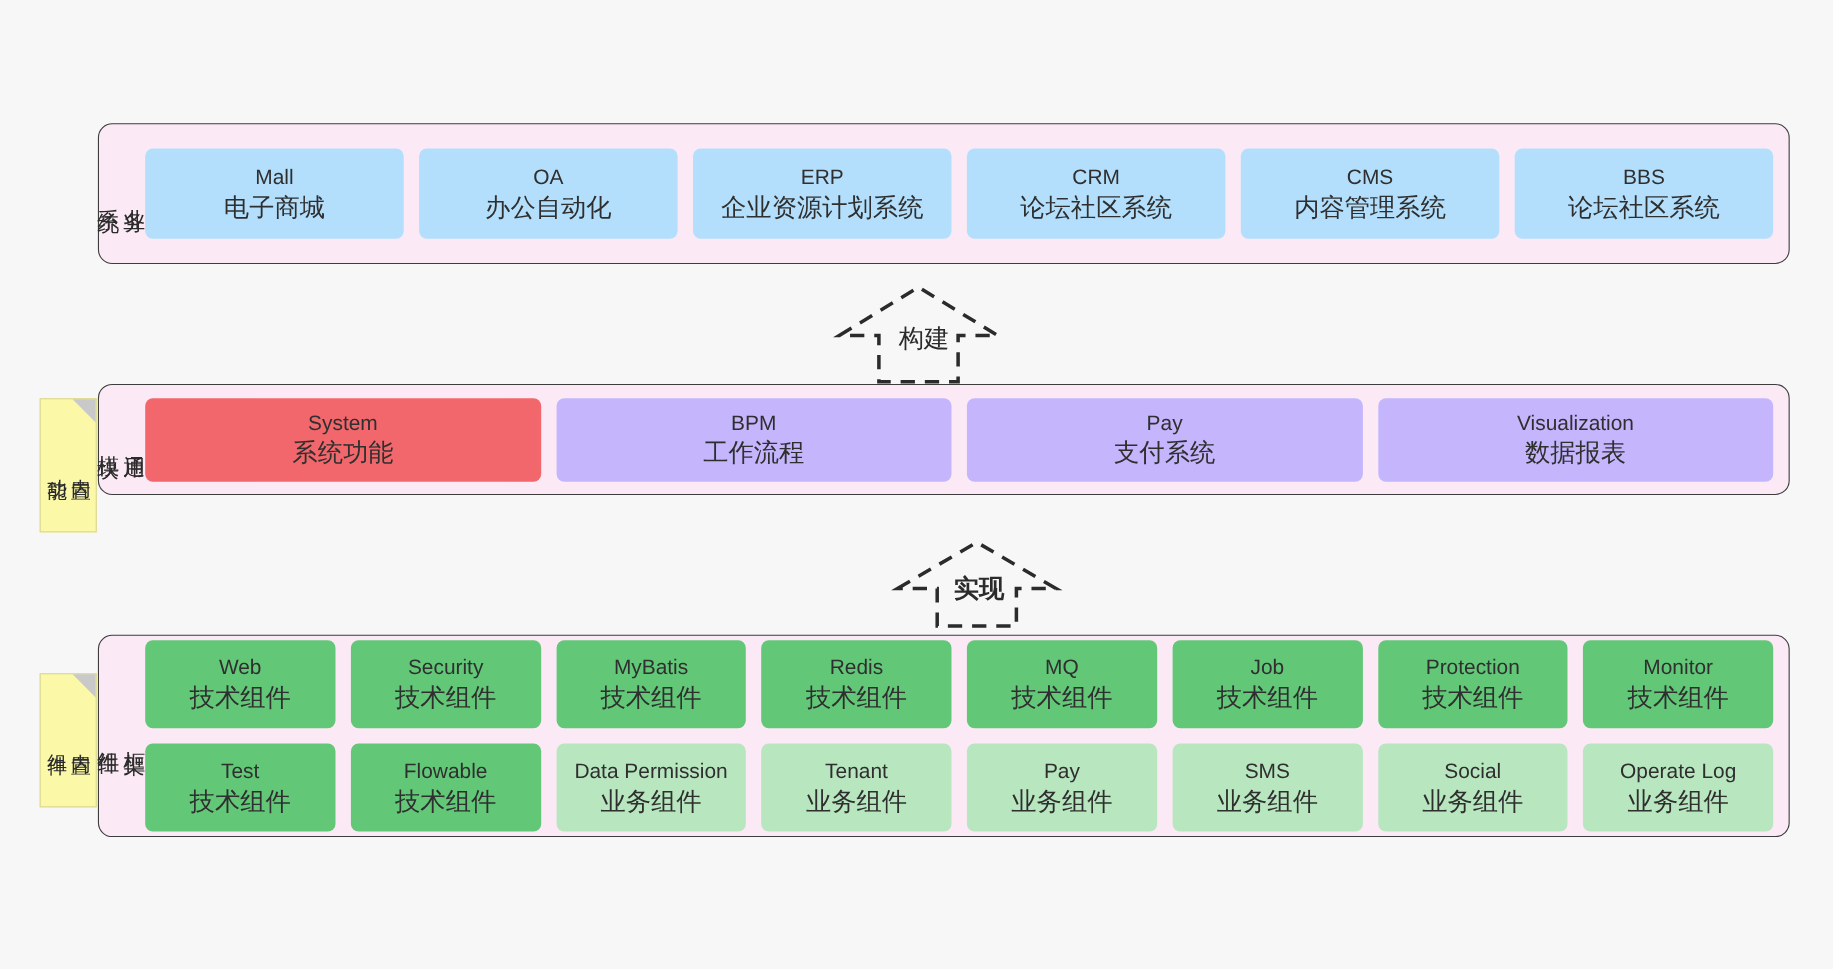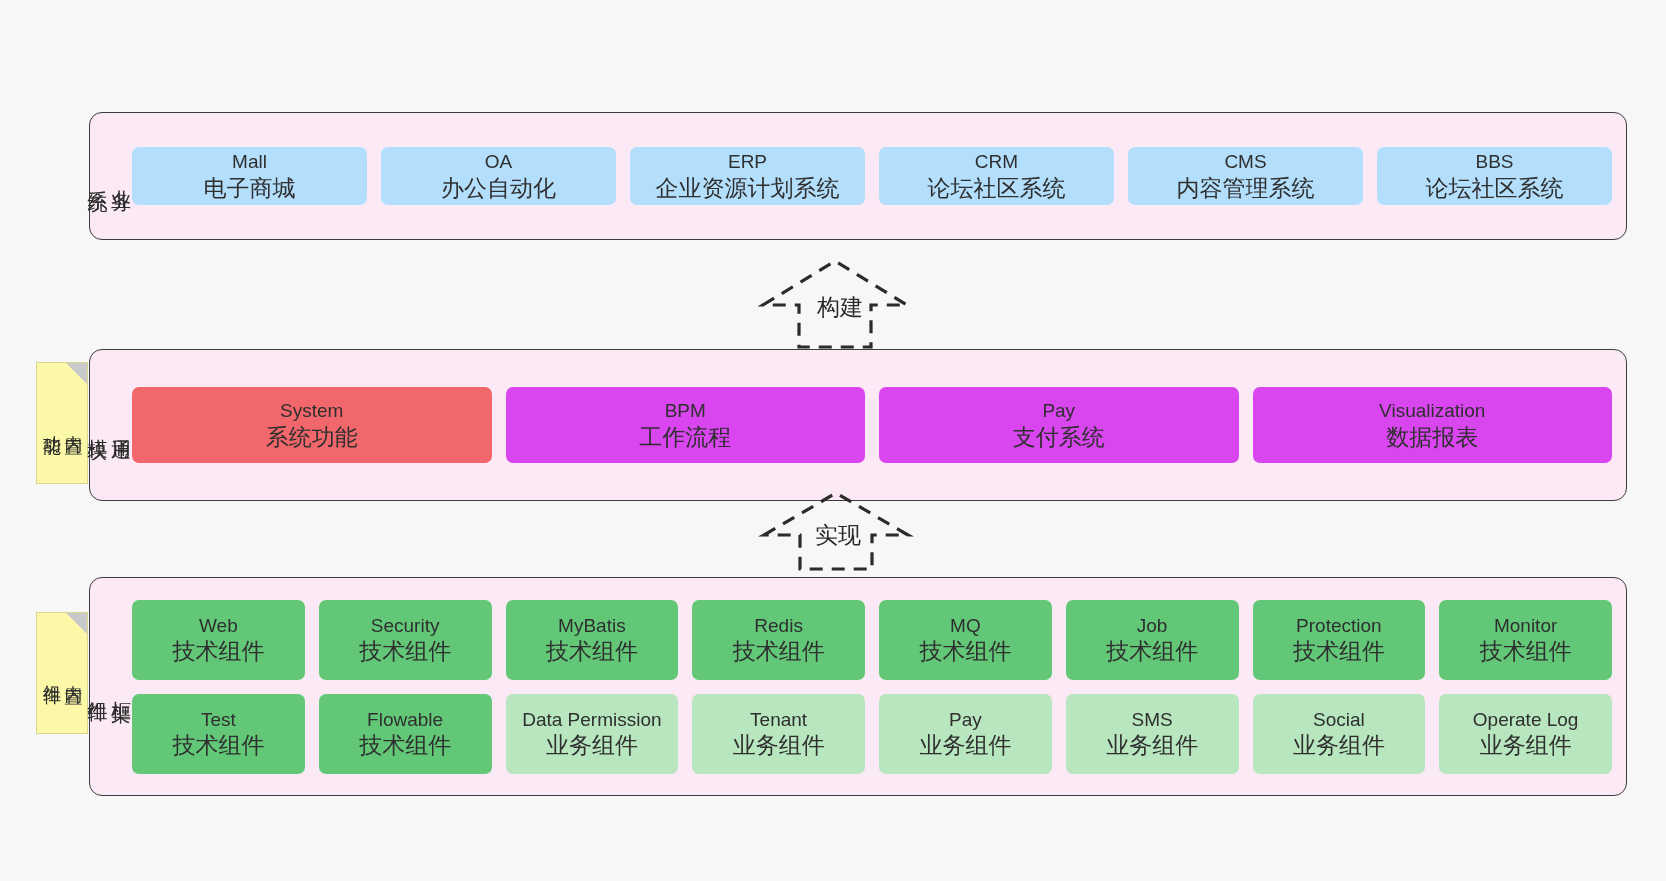--- a/index.html
+++ b/index.html
@@ -64,32 +64,32 @@
     text-align: center;
     line-height: 1.22;
     padding: 4px 6px;
   }
   .cell .en { font-size: 19px; }
   .cell .cn { font-size: 23px; }
 
   
   .c-blue       { background: #b3dffc; }
   .c-red        { background: #f2676b; }
-  .c-pink       { background: #d946ef; }
+  .c-pink       { background: #c4b5fd; }
   .c-green      { background: #62c878; }
   .c-lightgreen { background: #b7e6bf; }
 
   
   #layer-business   { left: 89px;  top: 112px; width: 1538px; height: 128px; }
-  #layer-business .cell { height: 58px; }
-
-  #layer-common     { left: 89px;  top: 349px; width: 1538px; height: 152px; }
+  #layer-business .cell { height: 82px; }
+
+  #layer-common     { left: 89px;  top: 349px; width: 1538px; height: 101px; }
   #layer-common .cell { height: 76px; }
 
-  #layer-framework  { left: 89px;  top: 577px; width: 1538px; height: 219px; }
+  #layer-framework  { left: 89px;  top: 577px; width: 1538px; height: 184px; }
   #layer-framework .cell { height: 80px; }
   #layer-framework .layer-body { gap: 14px; }
 
   
   .note {
     position: absolute;
     width: 52px;
     background: #fbf8a8;
     border: 1px solid #d9d68f;
     display: flex;
@@ -119,21 +119,21 @@
   .arrow-label {
     position: absolute;
     font-size: 23px;
     color: #2b2b2b;
     background: #f7f7f7;
     padding: 0 2px;
     white-space: nowrap;
   }
   #arrow-build { left: 755px; top: 255px; width: 160px; height: 95px; }
   #arrow-build .arrow-label { left: 60px; top: 37px; }
-  #arrow-impl  { left: 756px; top: 487px; width: 160px; height: 85px; }
+  #arrow-impl  { left: 808px; top: 487px; width: 160px; height: 85px; font-weight: bold; }
   #arrow-impl  .arrow-label { left: 57px; top: 33px; }
 </style>
 </head>
 <body>
 
 <div id="canvas">
 
   <div class="layer" id="layer-business">
     <div class="layer-title">业务
 系统</div>

